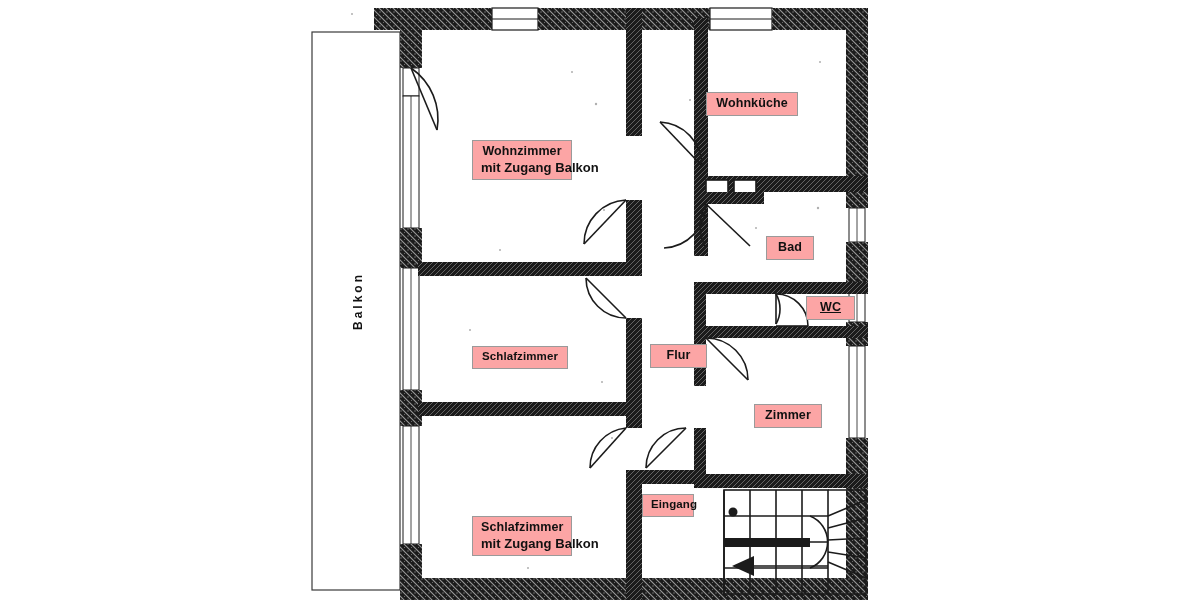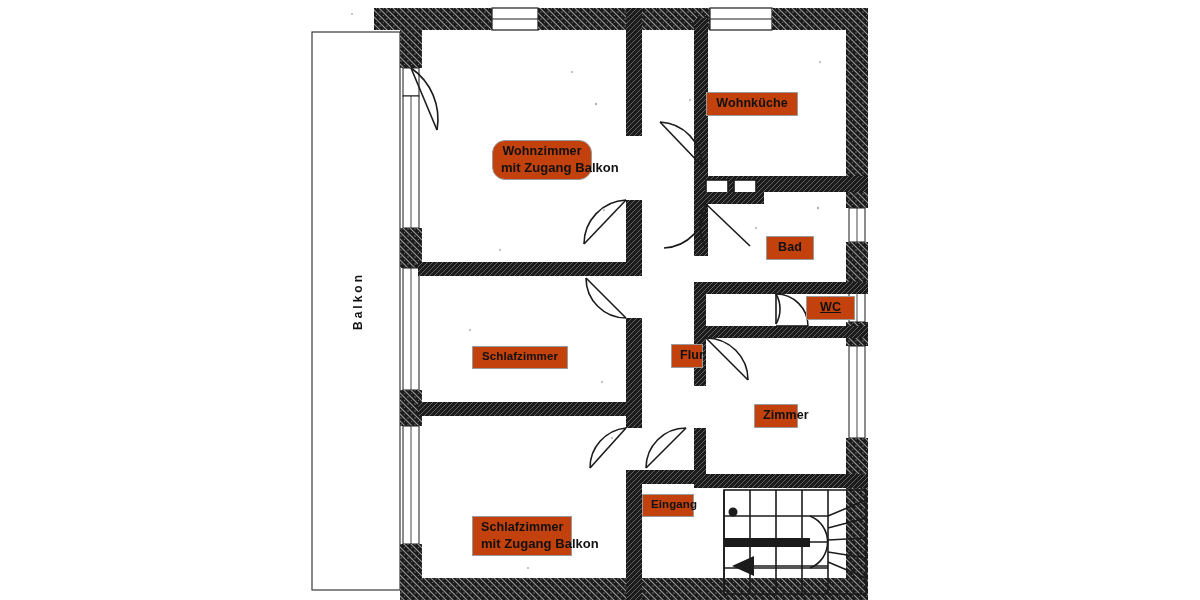--- a/index.html
+++ b/index.html
@@ -22,21 +22,21 @@
   #plan-svg {
     position: absolute;
     left: 0;
     top: 0;
     width: 1200px;
     height: 600px;
   }
   .room-label {
     position: absolute;
     box-sizing: border-box;
-    background: #c2410c;
+    background: #fca5a5;
     border: 1px solid #9a9a9a;
     text-align: center;
     color: #111111;
     line-height: 1.18;
     padding: 3px 8px 4px 8px;
     white-space: nowrap;
   }
   .room-label .rl-title {
     display: block;
     font-weight: bold;
@@ -238,46 +238,46 @@
       <circle cx="596" cy="104" r="1.2"></circle>
       <circle cx="470" cy="330" r="1"></circle>
       <circle cx="602" cy="382" r="1"></circle>
       <circle cx="352" cy="14" r="1"></circle>
       <circle cx="840" cy="10" r="1"></circle>
     </g>
   </svg>
 
   <div class="balkon-label" style="left:352px; top:272px;">Balkon</div>
 
-  <div class="room-label" style="left:492px; top:140px; width:100px;border-radius:13px;">
+  <div class="room-label" style="left:472px; top:140px; width:100px;">
     <span class="rl-title">Wohnzimmer</span>
     <span class="rl-sub">mit Zugang Balkon</span>
   </div>
 
   <div class="room-label" style="left:706px; top:92px; width:92px;">
     <span class="rl-title">Wohnküche</span>
   </div>
 
   <div class="room-label" style="left:766px; top:236px; width:48px;">
     <span class="rl-title">Bad</span>
   </div>
 
   <div class="room-label" style="left:806px; top:296px; width:49px;text-decoration:underline;">
     <span class="rl-title">WC</span>
   </div>
 
   <div class="room-label small" style="left:472px; top:346px; width:96px;">
     <span class="rl-title">Schlafzimmer</span>
   </div>
 
-  <div class="room-label" style="left:671px; top:344px; width:32px;">
+  <div class="room-label" style="left:650px; top:344px; width:57px;">
     <span class="rl-title">Flur</span>
   </div>
 
-  <div class="room-label" style="left:754px; top:404px; width:44px;text-align:center;">
+  <div class="room-label" style="left:754px; top:404px; width:68px;text-align:center;">
     <span class="rl-title">Zimmer</span>
   </div>
 
   <div class="room-label small" style="left:642px; top:494px; width:52px;">
     <span class="rl-title">Eingang</span>
   </div>
 
   <div class="room-label" style="left:472px; top:516px; width:100px;">
     <span class="rl-title">Schlafzimmer</span>
     <span class="rl-sub">mit Zugang Balkon</span>

